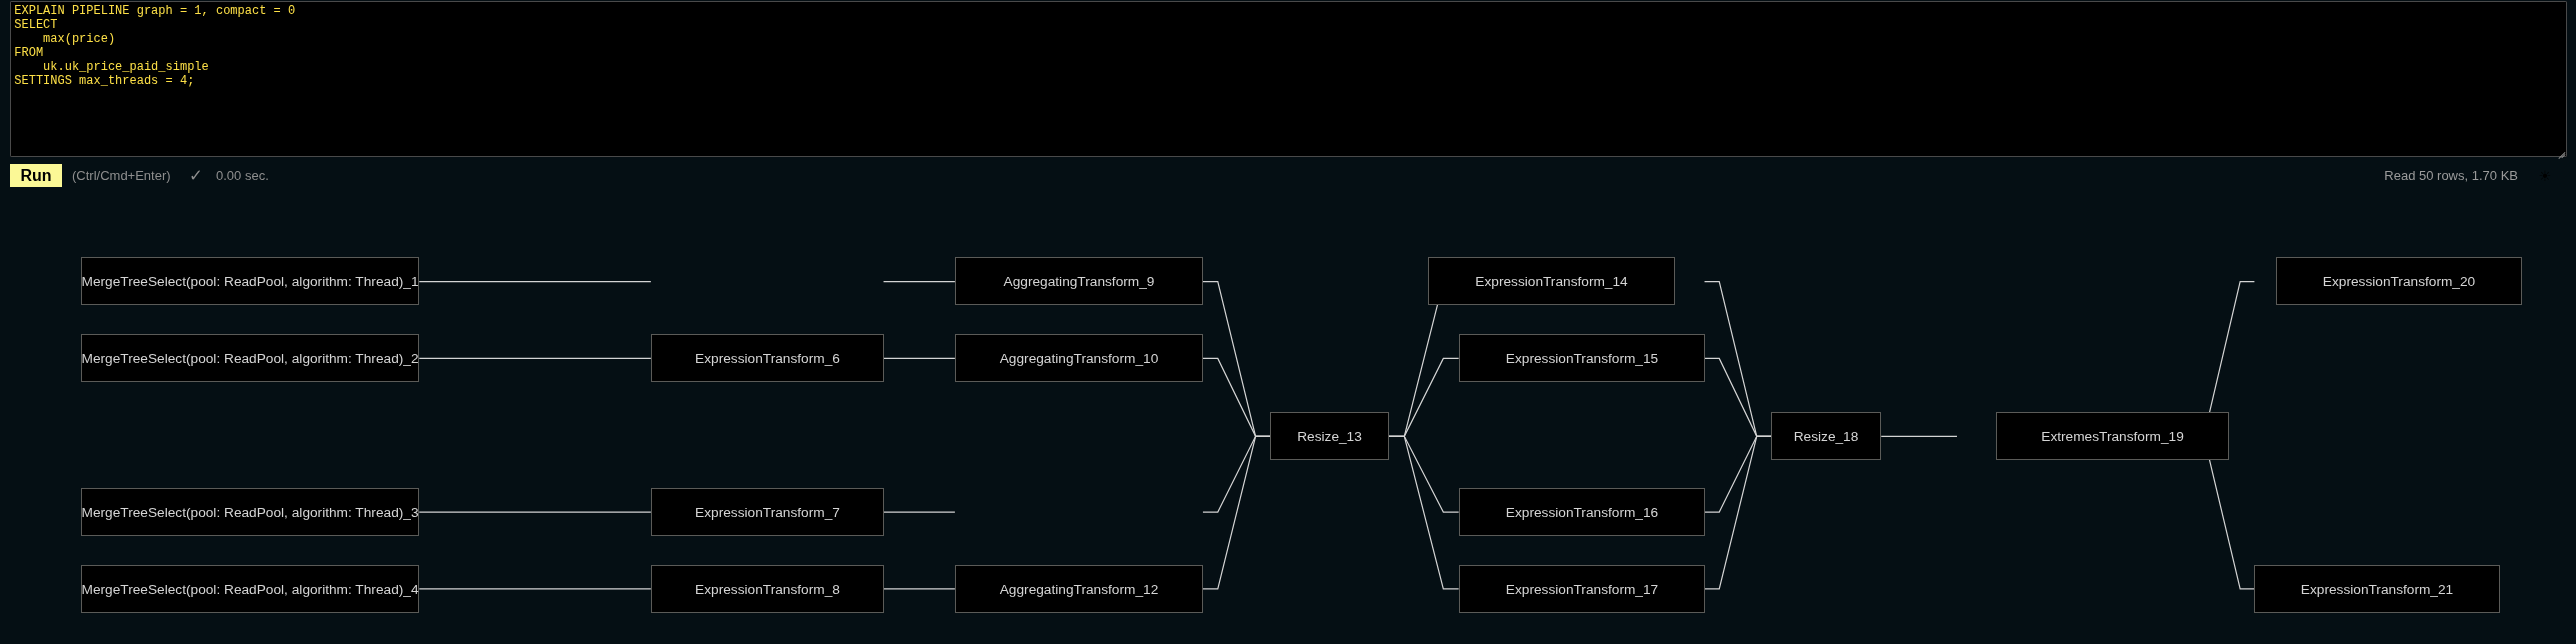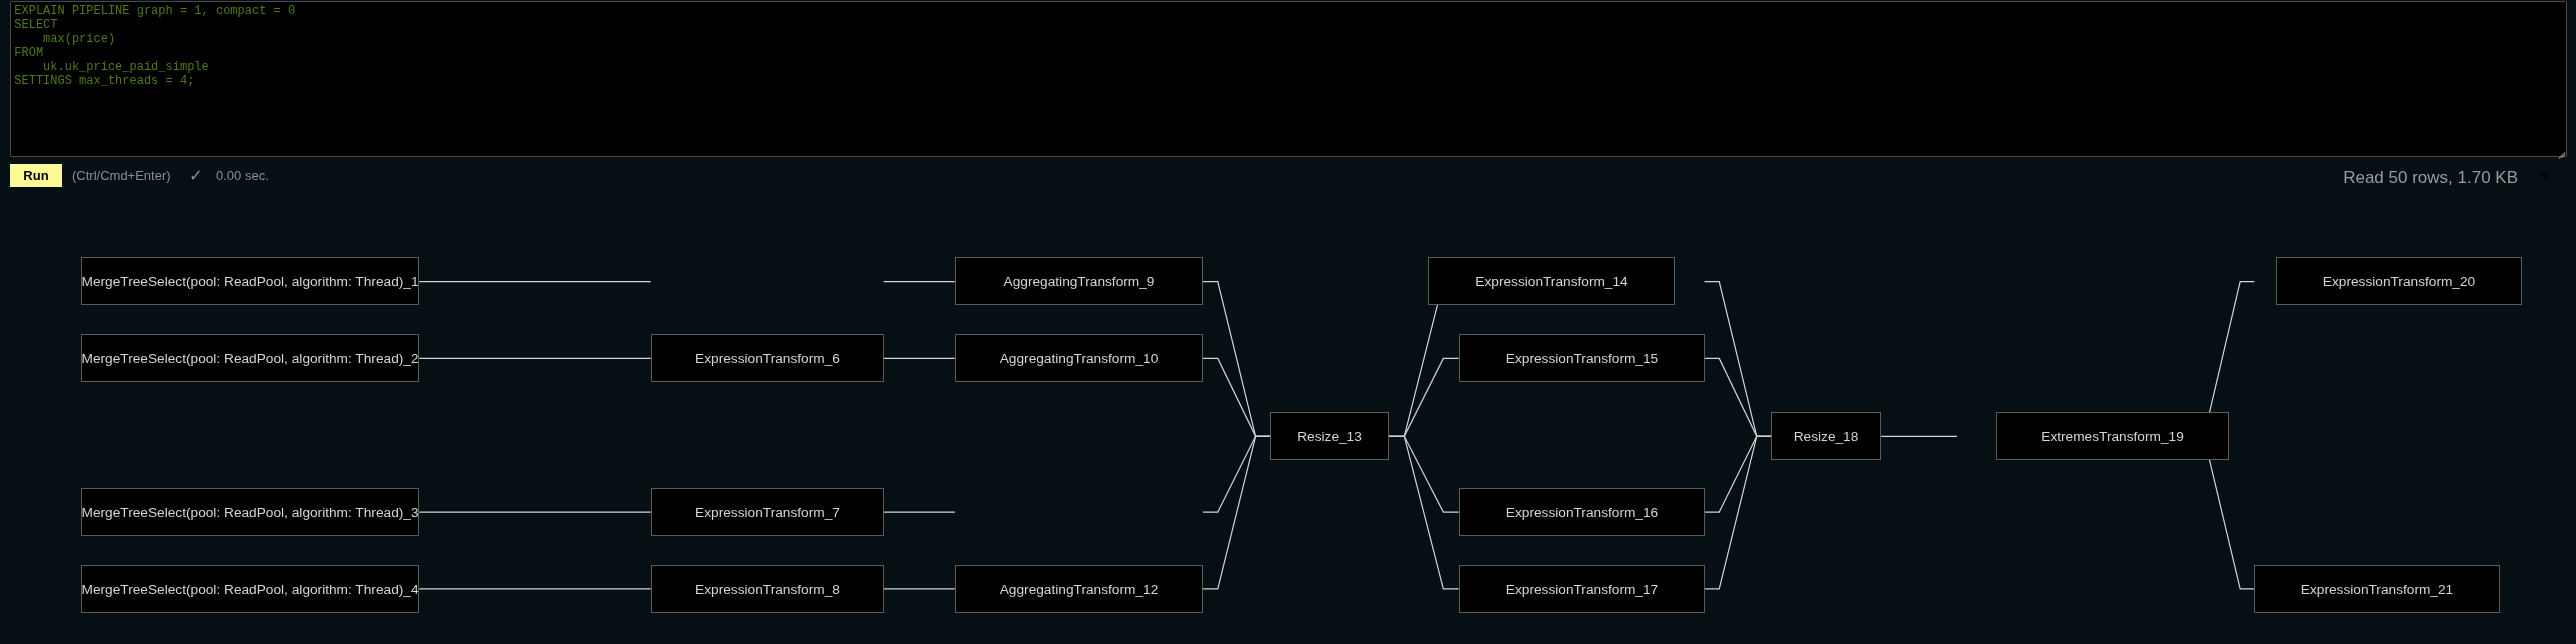--- a/index.html
+++ b/index.html
@@ -14,21 +14,21 @@
 
   
   #editor-wrap {
     position: absolute;
     left: 10px; top: 1.1px;
     width: 2557px; height: 156px;
   }
   #sql-editor {
     width: 100%; height: 100%;
     background: #000000;
-    color: #4d7c0f;
+    color: #fde047;
     border: 0.5px solid #4a4a4a;
     border-radius: 1.1px;
     font-family: "Liberation Mono", "DejaVu Sans Mono", monospace;
     font-size: 12px;
     line-height: 14px;
     padding: 2.2px 3.3px;
     resize: none;
     outline: none;
     white-space: pre;
     overflow: hidden;
@@ -57,21 +57,21 @@
     width: 2576px; height: 28.5px;
   }
   #run-button {
     position: absolute;
     left: 10px; top: 2.7px;
     width: 52px; height: 23px;
     background: #fbf896;
     color: #000000;
     border: 0;
     font-family: "Liberation Sans", sans-serif;
-    font-size: 13px;
+    font-size: 16px;
     font-weight: bold;
     line-height: 23px;
     text-align: center;
     cursor: pointer;
     padding: 0;
   }
   #run-hint {
     position: absolute;
     left: 72px; top: 7.1px;
     color: #8e8e8e;
@@ -87,21 +87,21 @@
   #elapsed {
     position: absolute;
     left: 216px; top: 7.1px;
     color: #8e8e8e;
     font-size: 13px;
   }
   #read-stats {
     position: absolute;
     right: 58px; top: 7.1px;
     color: #9b9b9b;
-    font-size: 17px;
+    font-size: 13px;
     text-align: right;
     white-space: nowrap;
   }
   #theme-toggle {
     position: absolute;
     right: 21px; top: 5px;
     width: 20px; height: 20px;
     line-height: 20px;
     font-size: 14.3px;
     text-align: center;

